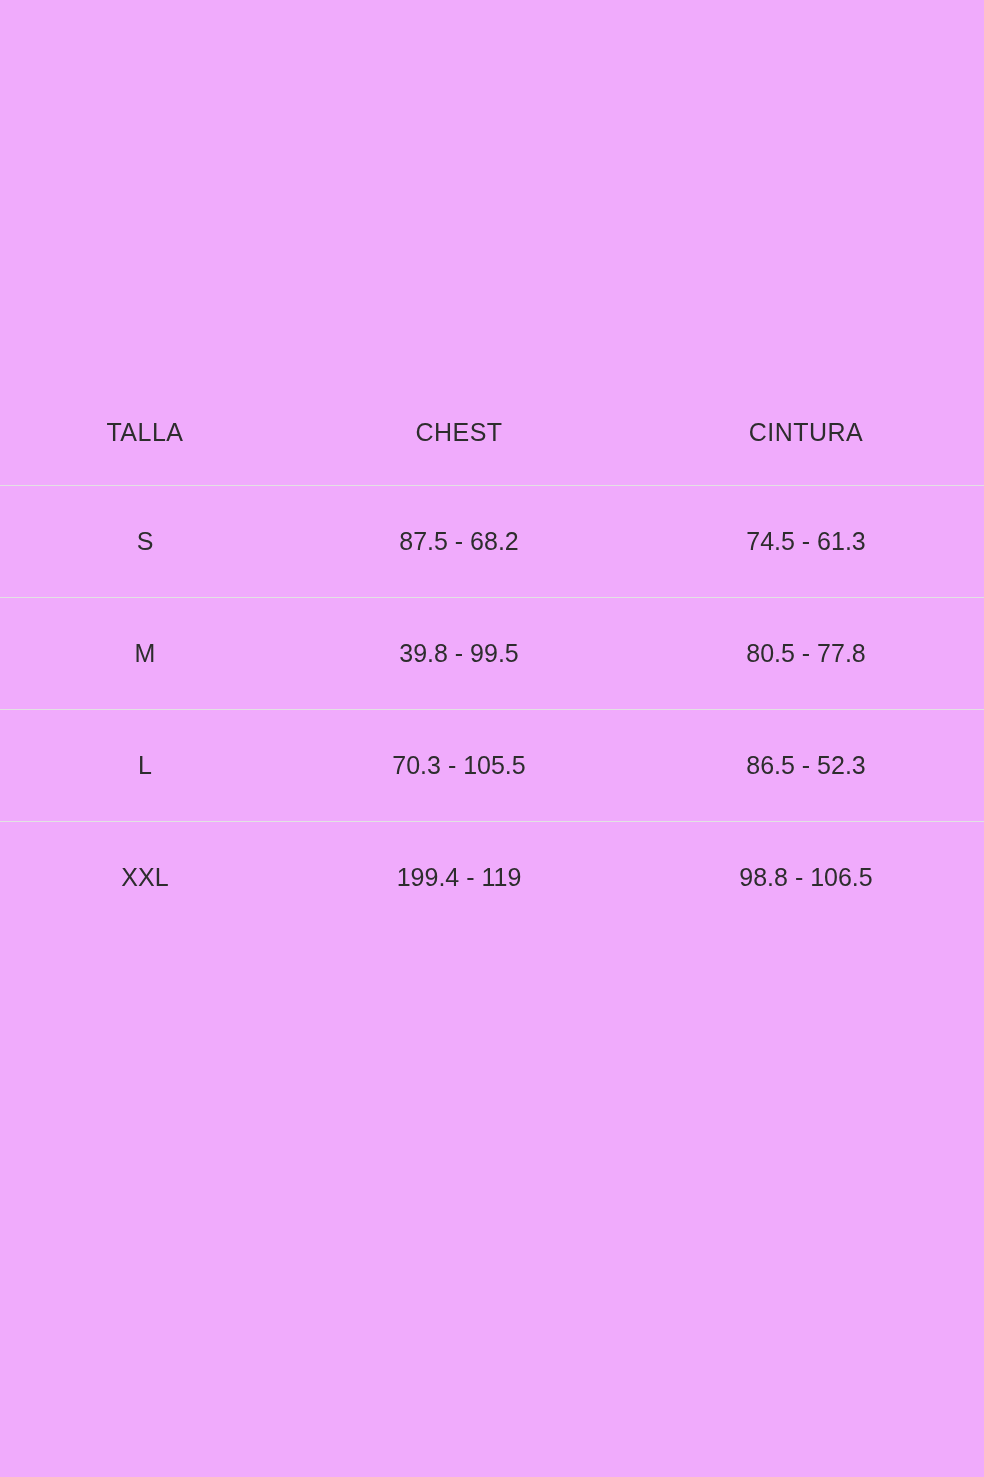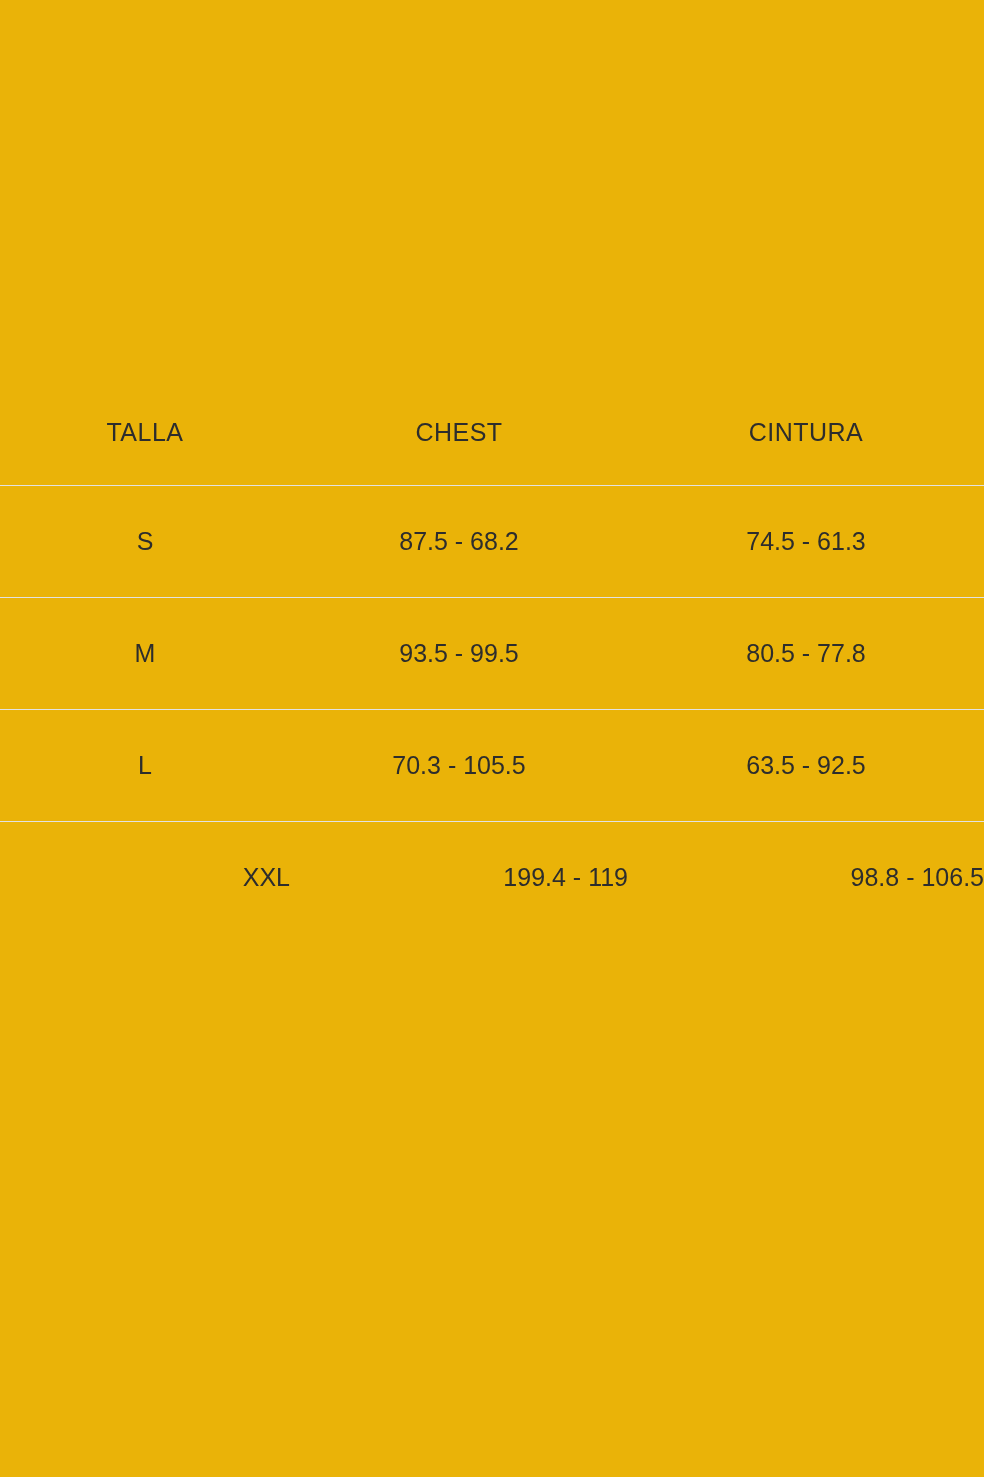--- a/index.html
+++ b/index.html
@@ -14,21 +14,21 @@
     color: #2b2b2b;
     position: relative;
     overflow: hidden;
   }
   .page {
     width: 984px;
     height: 1477px;
     display: flex;
     flex-direction: column;
     justify-content: flex-start;
-    background: #eab308;
+    background: #f0abfc;
   }
   .table-wrap {
     position: absolute;
     top: 418px;
     left: 0;
     width: 984px;
   }
   table.size-table {
     width: 984px;
     border-collapse: collapse;
@@ -54,21 +54,20 @@
     font-size: 25px;
     color: #2d2d2d;
     text-align: center;
     height: 111px;
     padding: 0;
     border-bottom: 1px solid #e2e2e2;
     vertical-align: middle;
   }
   table.size-table tbody tr:last-child td {
     border-bottom: none;
-    text-align: right;
   }
   .hdr-talla { text-align: center; }
 </style>
 </head>
 <body>
 
 <div class="page">
   <div class="table-wrap">
     <table class="size-table">
       <colgroup>
@@ -84,27 +83,27 @@
         </tr>
       </thead>
       <tbody>
         <tr>
           <td>S</td>
           <td>87.5 - 68.2</td>
           <td>74.5 - 61.3</td>
         </tr>
         <tr>
           <td>M</td>
-          <td>93.5 - 99.5</td>
+          <td>39.8 - 99.5</td>
           <td>80.5 - 77.8</td>
         </tr>
         <tr>
           <td>L</td>
           <td>70.3 - 105.5</td>
-          <td>63.5 - 92.5</td>
+          <td>86.5 - 52.3</td>
         </tr>
         <tr>
           <td>XXL</td>
           <td>199.4 - 119</td>
           <td>98.8 - 106.5</td>
         </tr>
       </tbody>
     </table>
   </div>
 </div>

